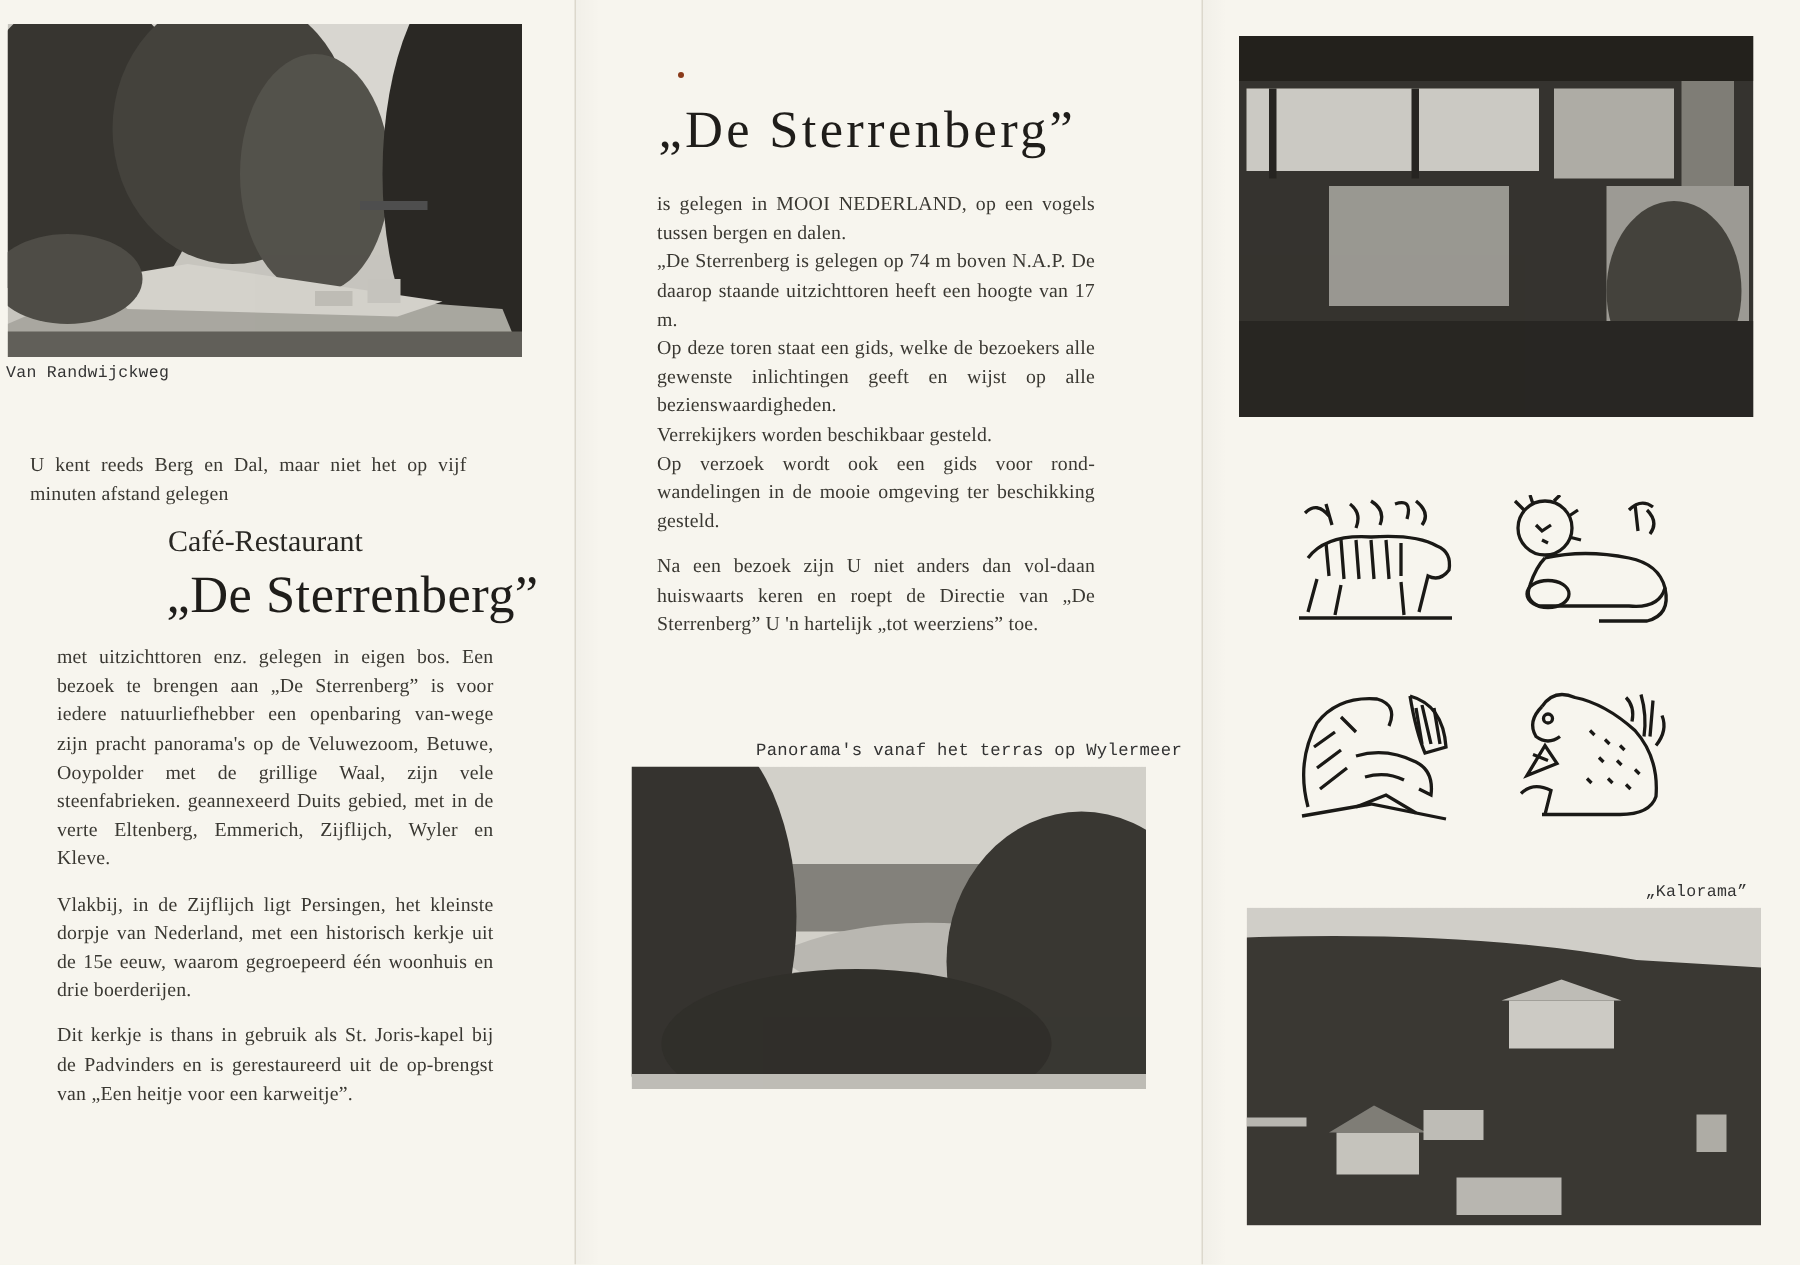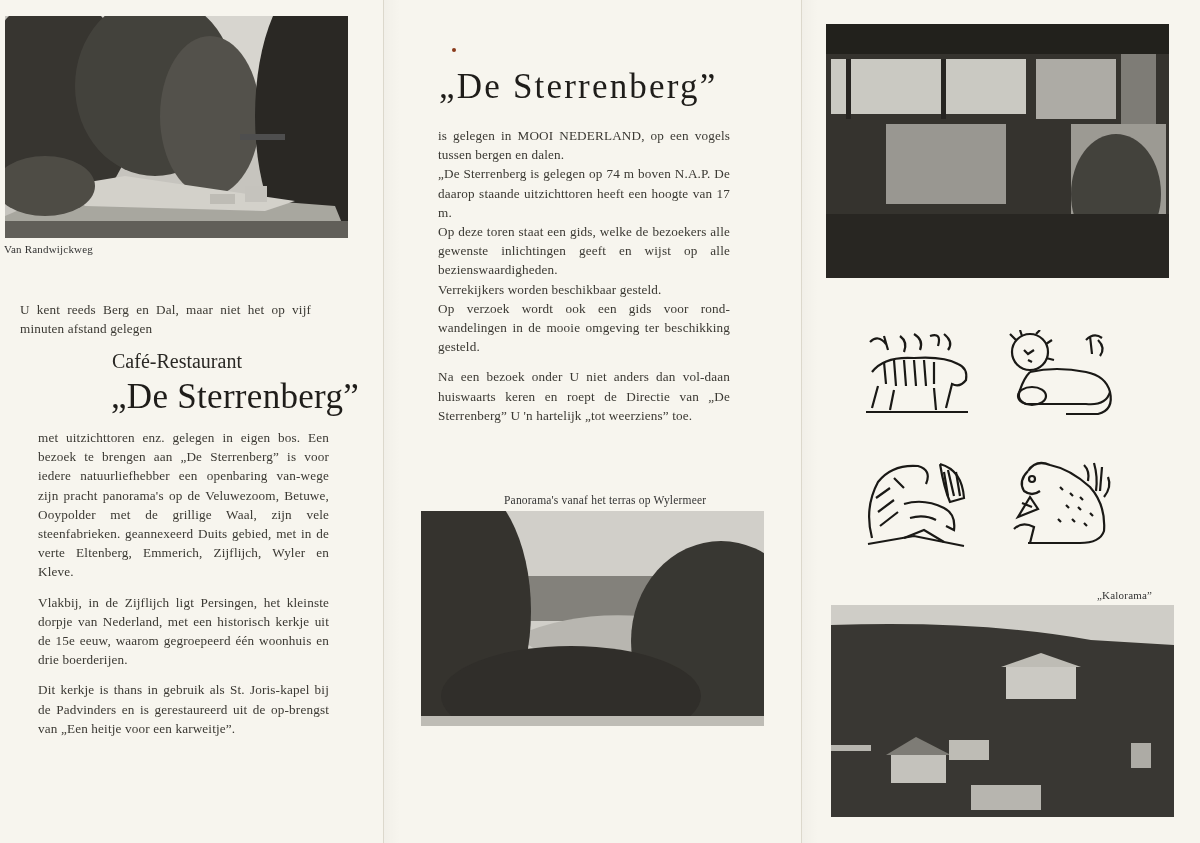--- a/index.html
+++ b/index.html
@@ -12,21 +12,21 @@
   }
   .sheet { position: absolute; inset: 0; background: #f7f5ee; }
   .fold { position: absolute; top: 0; bottom: 0; width: 1px; background: #dcd8cc; }
   .fold.shade { width: 16px; background: linear-gradient(90deg, rgba(0,0,0,0.025), rgba(0,0,0,0)); }
   .panel { position: absolute; top: 0; bottom: 0; }
   .photo {
     position: absolute; overflow: hidden;
     box-shadow: inset 0 0 0 1px rgba(0,0,0,0.15);
   }
   .photo svg { width: 100%; height: 100%; display: block; }
-  .caption { position: absolute; font-family: Liberation Serif, serif; font-size: 11px; color: #333; letter-spacing: 0.2px; }
+  .caption { position: absolute; font-family: Liberation Mono, monospace; font-size: 11px; color: #333; letter-spacing: 0.2px; }
   .body-text {
     position: absolute; font-family: "Liberation Serif", serif;
     font-size: 13.2px; line-height: 19.2px; color: #3a3832;
     text-align: justify; letter-spacing: 0.15px;
   }
   .body-text p { margin: 0 0 11px 0; }
   .body-text p.tight { margin: 0; }
   .h-cafe { position: absolute; font-family: "Liberation Serif", serif; font-size: 20px; color: #2a2824; }
   .h-name { position: absolute; font-family: "Liberation Serif", serif; font-size: 35px; color: #1f1d1a; letter-spacing: 0.3px; }
   .h-title { position: absolute; font-family: "Liberation Serif", serif; font-size: 35px; color: #1f1d1a; letter-spacing: 2.2px; }
@@ -88,21 +88,21 @@
   <div class="panel" style="left:384px;width:417px">
     <div class="speck" style="left:68px;top:48px"></div>
     <div class="h-title" style="left:55px;top:67px">„De Sterrenberg”</div>
 
     <div class="body-text" style="left:54px;top:126px;width:292px">
       <p class="tight">is gelegen in MOOI NEDERLAND, op een vogels tussen bergen en dalen.</p>
       <p class="tight">„De Sterrenberg is gelegen op 74 m boven N.A.P. De daarop staande uitzichttoren heeft een hoogte van 17 m.</p>
       <p class="tight">Op deze toren staat een gids, welke de bezoekers alle gewenste inlichtingen geeft en wijst op alle bezienswaardigheden.</p>
       <p class="tight">Verrekijkers worden beschikbaar gesteld.</p>
       <p>Op verzoek wordt ook een gids voor rond-wandelingen in de mooie omgeving ter beschikking gesteld.</p>
-      <p>Na een bezoek onder U niet anders dan vol-daan huiswaarts keren en roept de Directie van „De Sterrenberg” U 'n hartelijk „tot weerziens” toe.</p>
+      <p>Na een bezoek zijn U niet anders dan vol-daan huiswaarts keren en roept de Directie van „De Sterrenberg” U 'n hartelijk „tot weerziens” toe.</p>
     </div>
 
     <div class="caption" style="left:120px;top:494px;font-size:11.5px">Panorama's vanaf het terras op Wylermeer</div>
 
     <div class="photo" style="left:37px;top:511px;width:343px;height:215px">
       <svg viewBox="0 0 343 215" preserveAspectRatio="none">
         <defs>
           <filter id="grain2">
               <feTurbulence type="fractalNoise" baseFrequency="0.9" numOctaves="2"></feTurbulence>
               <feColorMatrix type="saturate" values="0"></feColorMatrix>

